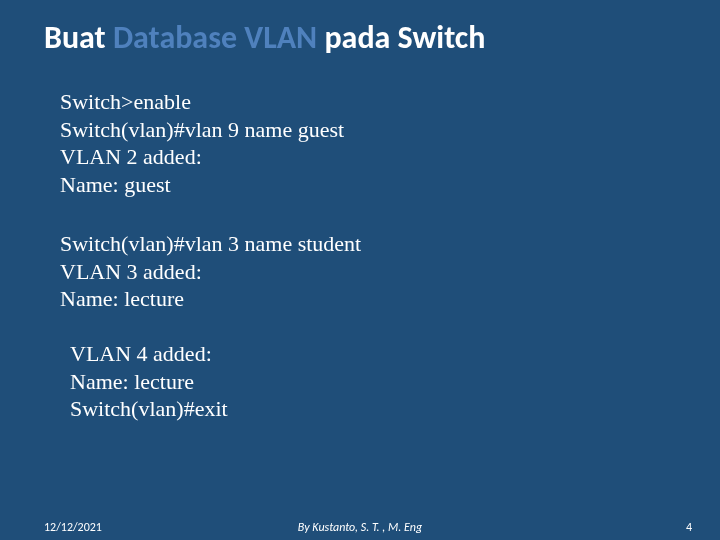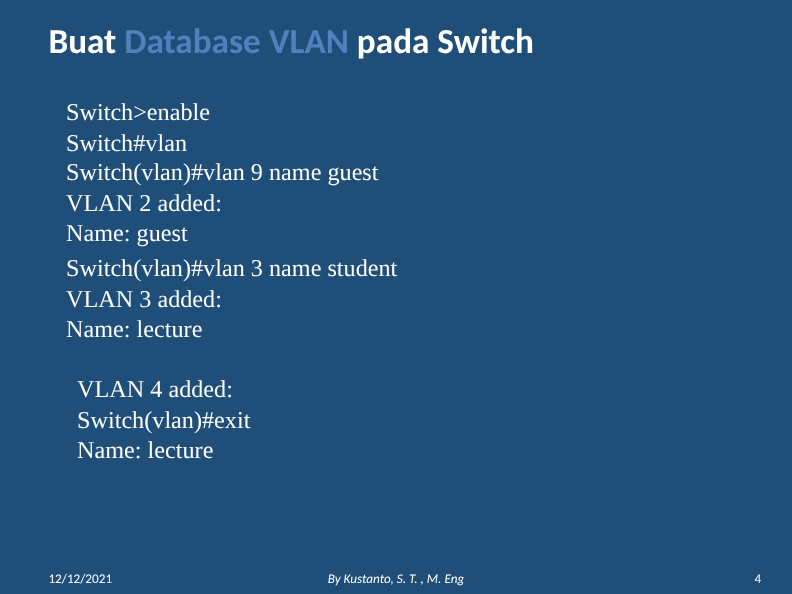--- a/index.html
+++ b/index.html
@@ -57,36 +57,35 @@
 <body>
 
 <div class="slide">
 
   <div class="title">
     <span>Buat </span><span class="accent">Database VLAN</span><span> pada Switch</span>
   </div>
 
   <div class="block b1">
     <div>Switch&gt;enable</div>
-    <div>Switch#vlan</div>
     <div>Switch(vlan)#vlan 9 name guest</div>
     <div>VLAN 2 added:</div>
     <div>Name: guest</div>
   </div>
 
   <div class="block b2">
     <div>Switch(vlan)#vlan 3 name student</div>
     <div>VLAN 3 added:</div>
     <div>Name: lecture</div>
   </div>
 
   <div class="block b3">
     <div>VLAN 4 added:</div>
+    <div>Name: lecture</div>
     <div>Switch(vlan)#exit</div>
-    <div>Name: lecture</div>
   </div>
 
   <div class="footer">
     <span class="date">12/12/2021</span>
     <span class="author">By Kustanto, S. T. , M. Eng</span>
     <span class="page">4</span>
   </div>
 
 </div>
 

